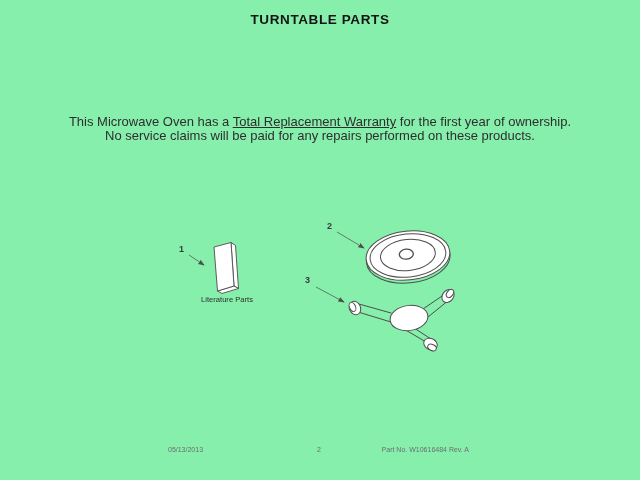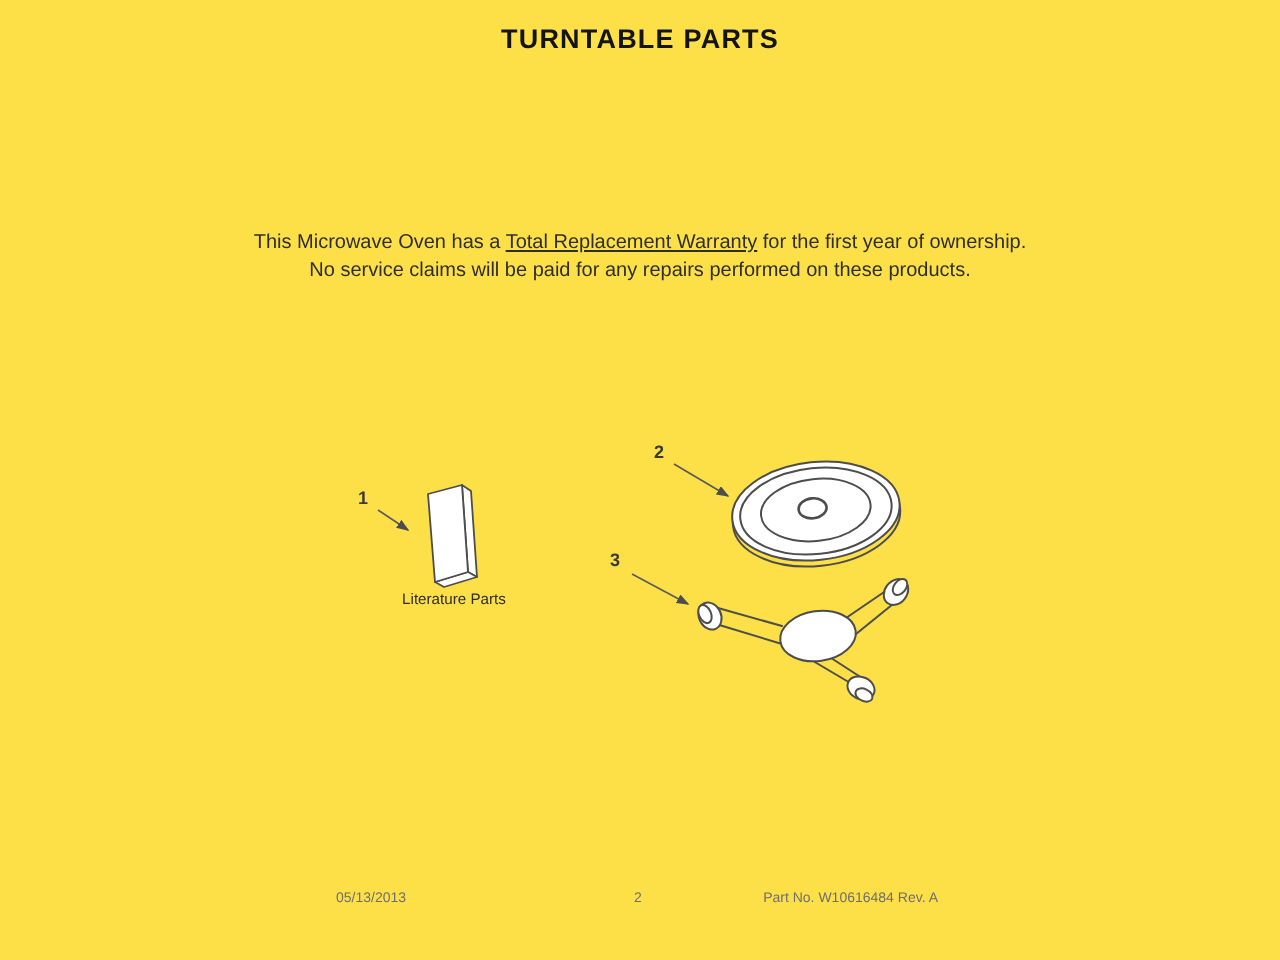--- a/index.html
+++ b/index.html
@@ -1,33 +1,33 @@
 <!DOCTYPE html>
 <html><head>
 <meta charset="utf-8">
 <style>
   html,body{margin:0;padding:0;background:#ffffff;}
   .page{
     position:relative;
     width:640px;height:480px;
-    background:#fde047;
+    background:#86efac;
     font-family:"Liberation Sans", sans-serif;
     color:#222;
     overflow:hidden;
   }
   .title{
     position:absolute;top:12px;left:0;right:0;
     text-align:center;
     font-size:13.5px;font-weight:bold;letter-spacing:0.6px;
     color:#141414;margin:0;
   }
   .warranty{
     position:absolute;top:117px;left:0;right:0;
     text-align:center;
-    font-size:10px;line-height:10px;color:#2e2e2e;
+    font-size:13px;line-height:10px;color:#2e2e2e;
   }
   .warranty .gap{margin-top:3.5px;}
   .u{text-decoration:underline;}
   .diagram-svg{position:absolute;left:0;top:0;}
   .callout{
     position:absolute;
     font-size:9px;font-weight:600;color:#3a3a3a;
   }
   .lit-label{
     position:absolute;top:295px;left:227px;

